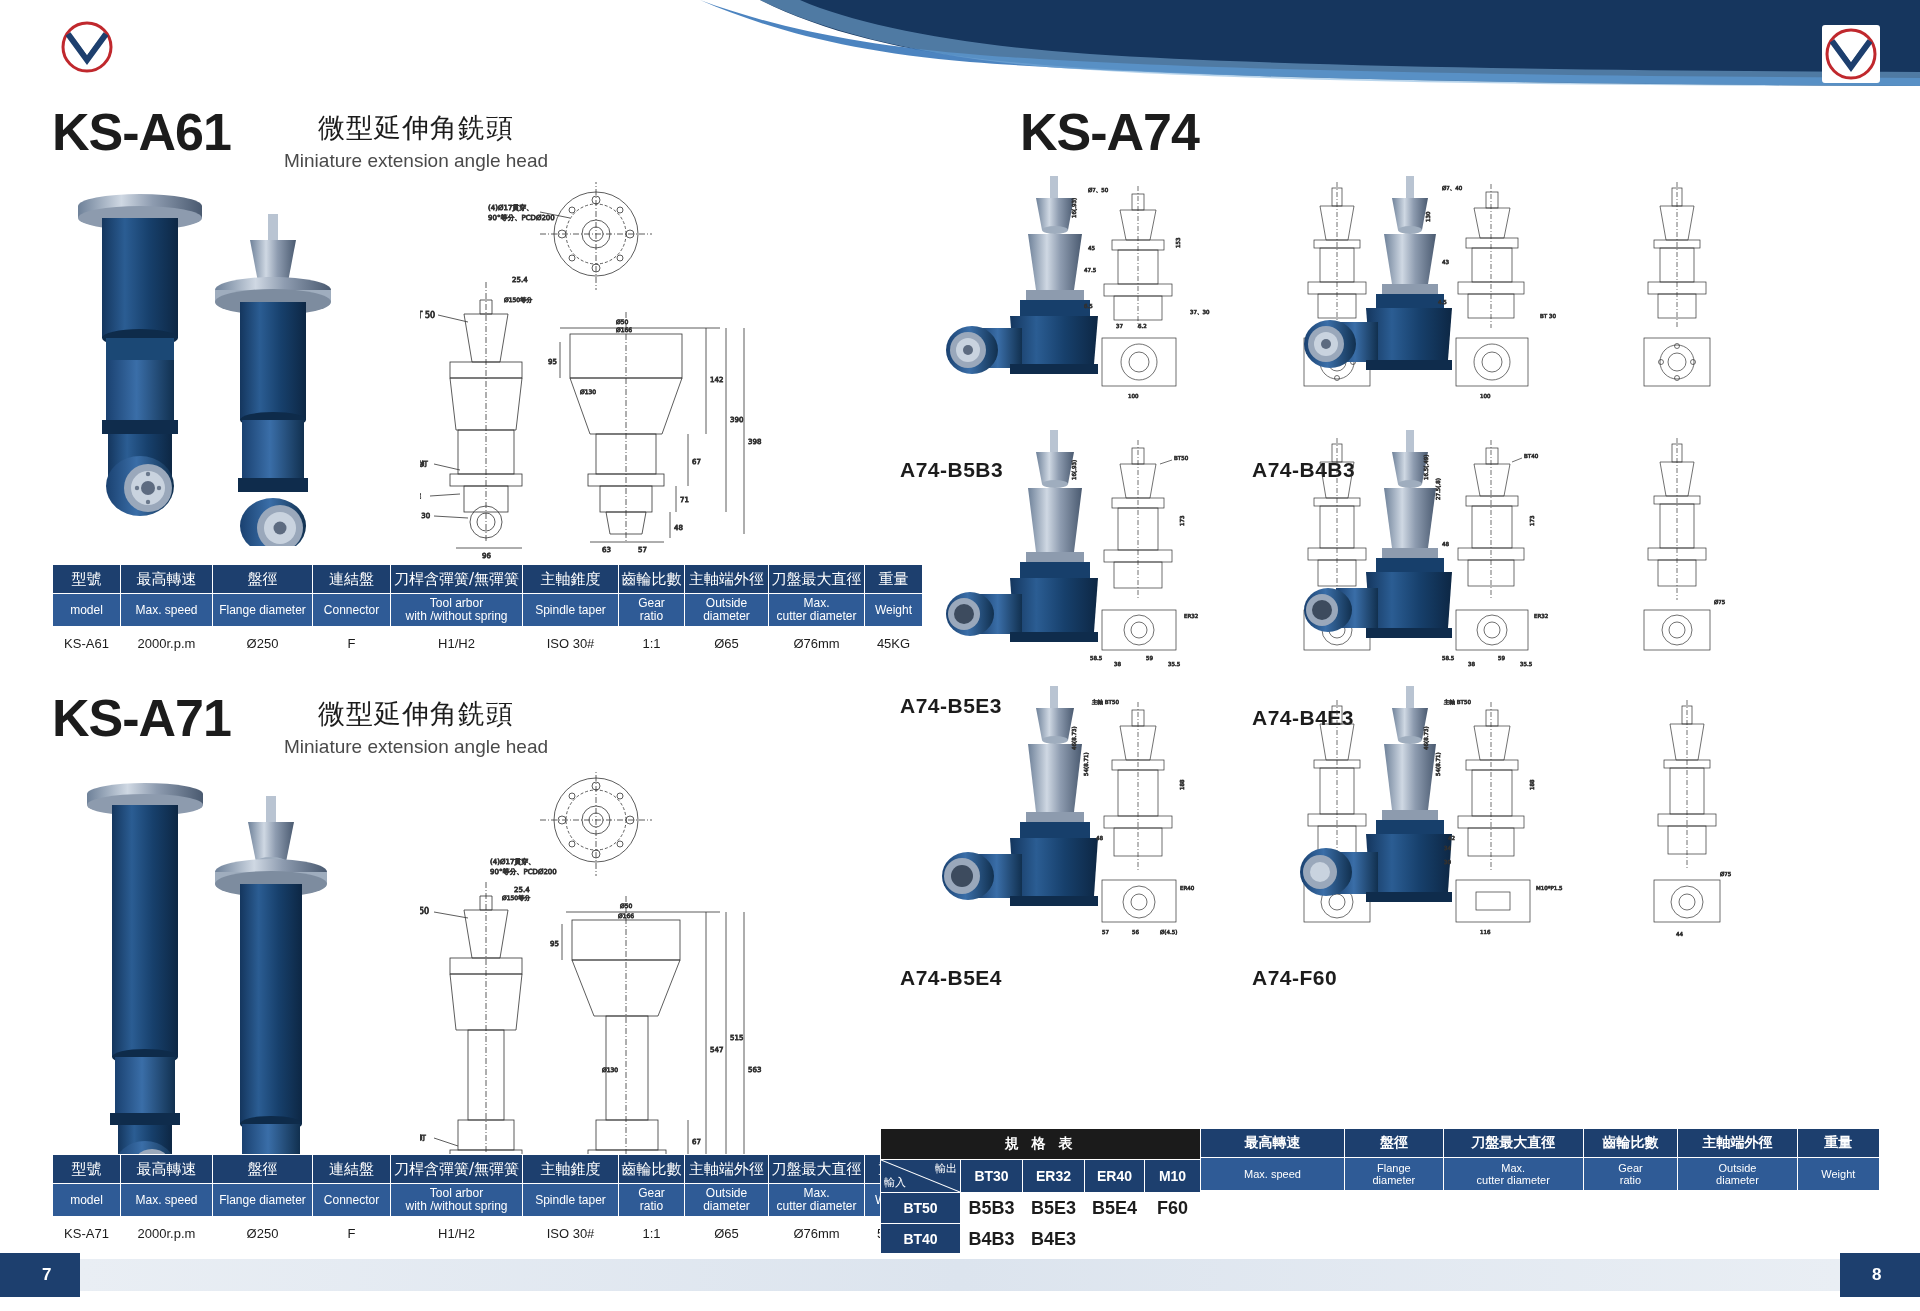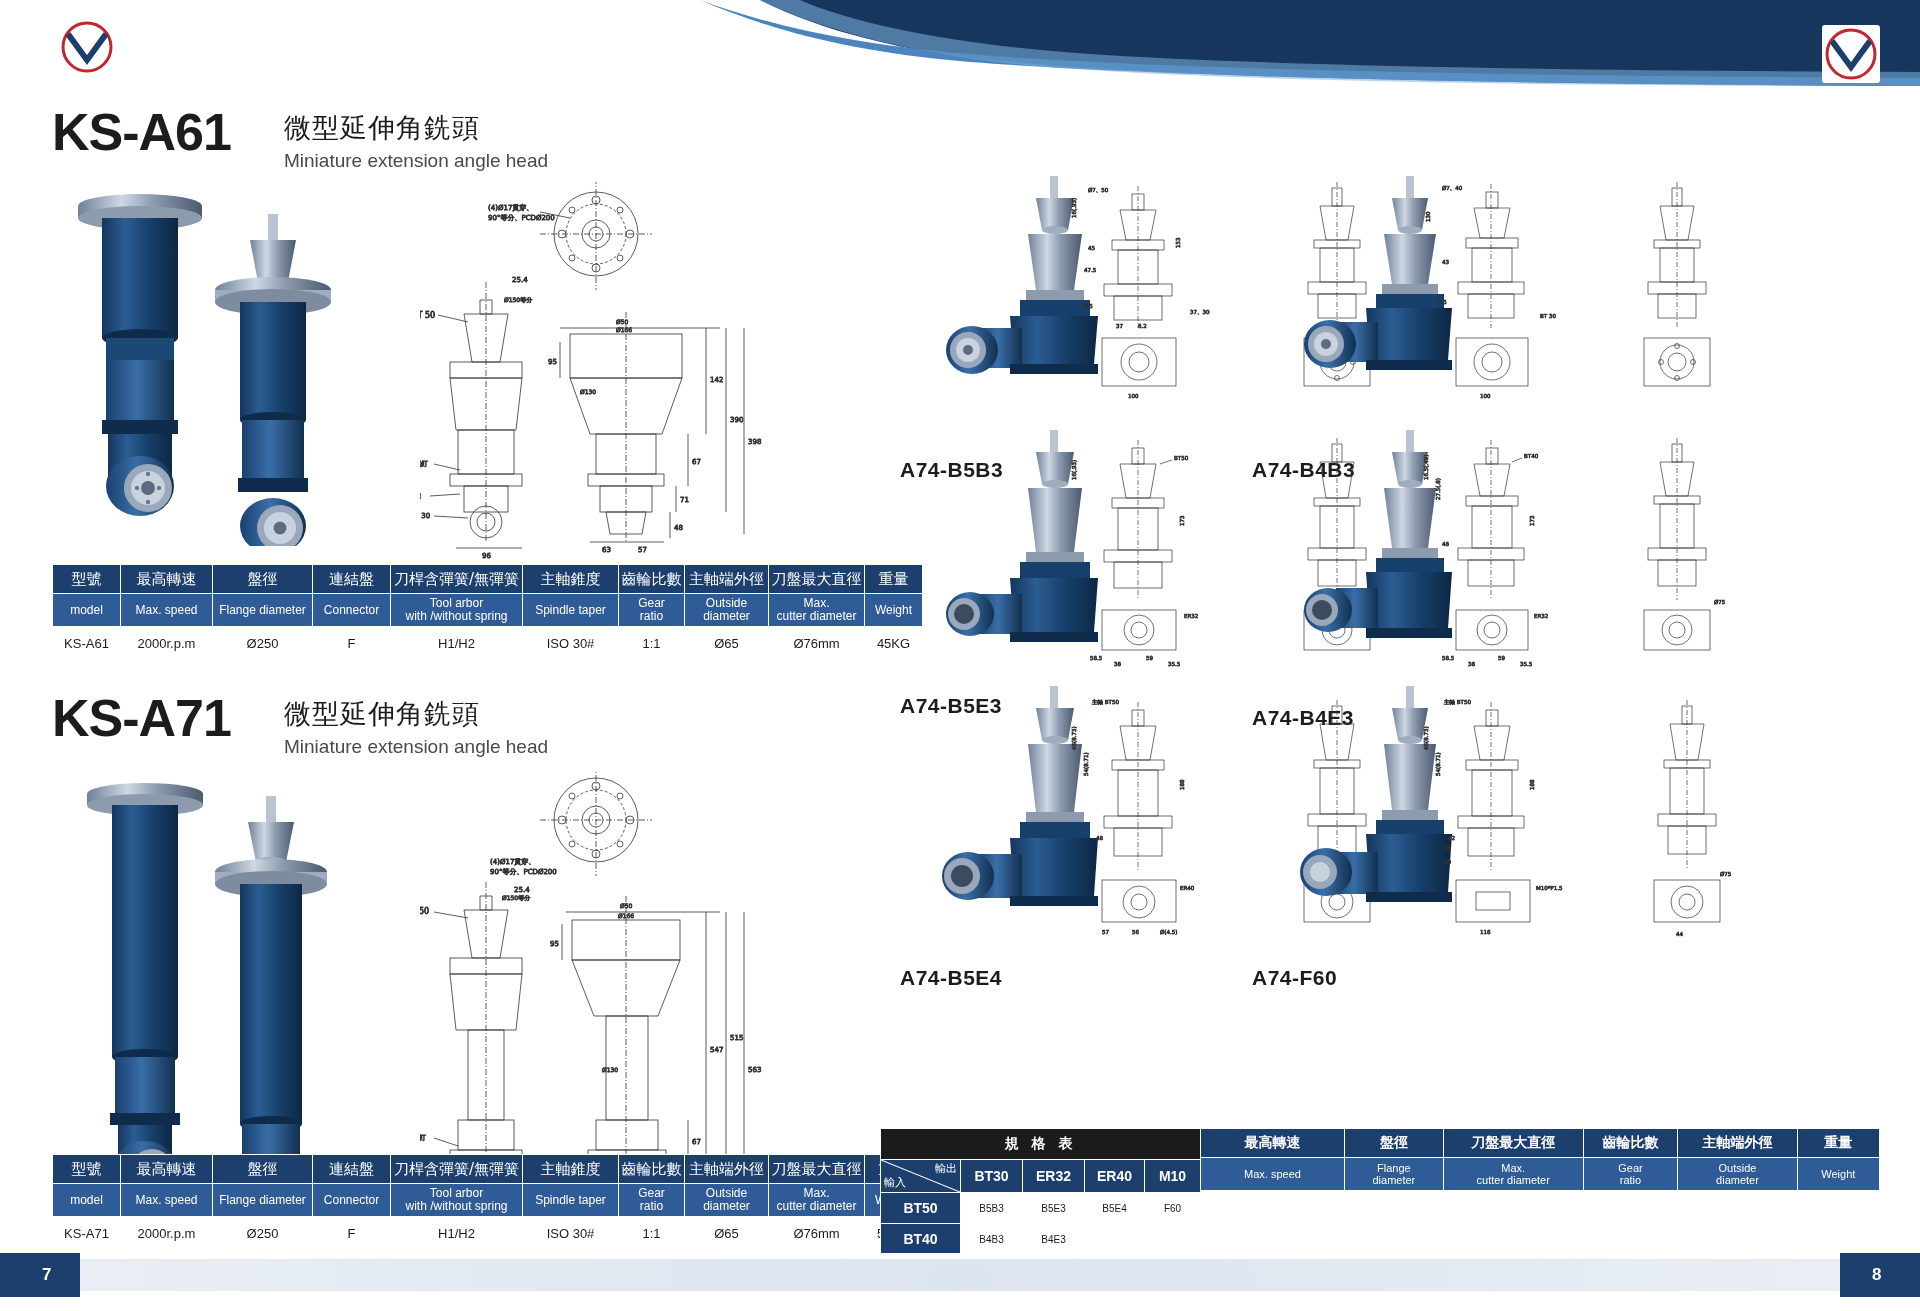--- a/index.html
+++ b/index.html
@@ -18,21 +18,21 @@
   .logo-badge.left{left:58px;top:18px;}
   .logo-badge.right{left:1822px;top:25px;}
   .logo-inner{position:absolute;left:0;top:0;width:100%;height:100%;}
   
   .page{position:absolute;top:86px;left:0;width:1920px;height:1200px;}
   .col-left{position:absolute;left:0;top:0;width:960px;height:1200px;}
   .col-right{position:absolute;left:960px;top:0;width:960px;height:1200px;}
   
   .prod-title{position:absolute;}
   .prod-code{font-size:52px;font-weight:bold;color:#1c1c1c;letter-spacing:-1px;font-family:"Liberation Sans", sans-serif;}
-  .prod-cn{font-size:27px;color:#1c1c1c;font-family:"DejaVu Sans", sans-serif;letter-spacing:1px;}
+  .prod-cn{font-size:27px;color:#1c1c1c;font-family:"DejaVu Sans", sans-serif;letter-spacing:1px;text-align:center;}
   .prod-en{font-size:19px;color:#4a4a4a;font-family:"Liberation Sans", sans-serif;}
   
   table.spec{border-collapse:collapse;table-layout:fixed;}
   table.spec td{border:1px solid #ffffff;text-align:center;vertical-align:middle;}
   .hdr-cn{background:#1d3f6e;color:#ffffff;font-size:15px;font-family:"DejaVu Sans", sans-serif;height:26px;}
   .hdr-en{background:#2f5b96;color:#ffffff;font-size:12px;font-family:"Liberation Sans", sans-serif;height:30px;line-height:13px;}
   .val-cell{background:#ffffff;color:#1c1c1c;font-size:13px;height:30px;border:1px solid #9aa6b4;}
   
   .model-cap{position:absolute;font-size:21px;font-weight:bold;color:#1c1c1c;letter-spacing:0.5px;}
   
@@ -46,21 +46,21 @@
   .foot-num.l{left:42px;}
   .foot-num.r{left:1872px;}
   
   .dwg{position:absolute;}
   svg{display:block;}
   
   table.rt{border-collapse:collapse;table-layout:fixed;}
   table.rt td{border:1px solid #ffffff;text-align:center;vertical-align:middle;}
   .rt-dark{background:#1b1b1b;color:#ffffff;font-size:14px;font-family:"DejaVu Sans", sans-serif;height:28px;letter-spacing:4px;font-weight:bold;}
   .rt-hdr{background:#1d3f6e;color:#ffffff;font-size:14px;height:26px;font-weight:bold;}
-  .rt-cell{background:#ffffff;color:#1c1c1c;font-size:10px;height:28px;border:1px solid #9aa6b4;font-weight:normal;}
+  .rt-cell{background:#ffffff;color:#1c1c1c;font-size:18px;height:28px;border:1px solid #9aa6b4;font-weight:bold;}
   .rt-sub{background:#2f5b96;color:#ffffff;font-size:11px;height:30px;line-height:12px;}
   .diag-cell{background:#1d3f6e;color:#ffffff;font-size:11px;position:relative;height:30px;}
   .diag-cell .dg-in{position:absolute;left:3px;bottom:2px;font-family:"DejaVu Sans", sans-serif;}
   .diag-cell .dg-out{position:absolute;right:3px;top:1px;font-family:"DejaVu Sans", sans-serif;margin-left:14px;}
   .diag-cell .dg-line{position:absolute;left:0;top:0;width:100%;height:100%;}
 </style>
 </head>
 <body>
 
 <div class="top-banner">
@@ -464,20 +464,23 @@
         <td class="val-cell">Ø65</td>
         <td class="val-cell">Ø76mm</td>
         <td class="val-cell">55KG</td>
       </tr>
     </tbody>
       </table>
   </div>
 
   <div class="col-right">
 
+    <div class="prod-title" style="left:60px;top:16px;">
+      <span class="prod-code">KS-A74</span>
+    </div>
 
     <svg class="dwg" style="left:-100px;top:86px;" width="360" height="230" viewBox="0 0 360 230">
       <rect x="190" y="4" width="8" height="22" fill="#b9c4d2"></rect>
       <path d="M176 26 L214 26 L208 58 L182 58 Z" fill="url(#steelA)"></path>
       <ellipse cx="195" cy="58" rx="13" ry="4" fill="#9fadbe"></ellipse>
       <path d="M168 62 L222 62 L214 118 L176 118 Z" fill="url(#steelA)"></path>
       <rect x="166" y="118" width="58" height="10" fill="#8d9bae"></rect>
       <rect x="160" y="128" width="70" height="16" fill="#173f6b"></rect>
       <path d="M150 144 L238 144 L234 192 L154 192 Z" fill="url(#blueA)"></path>
       <rect x="118" y="156" width="44" height="40" fill="url(#blueB)"></rect>

